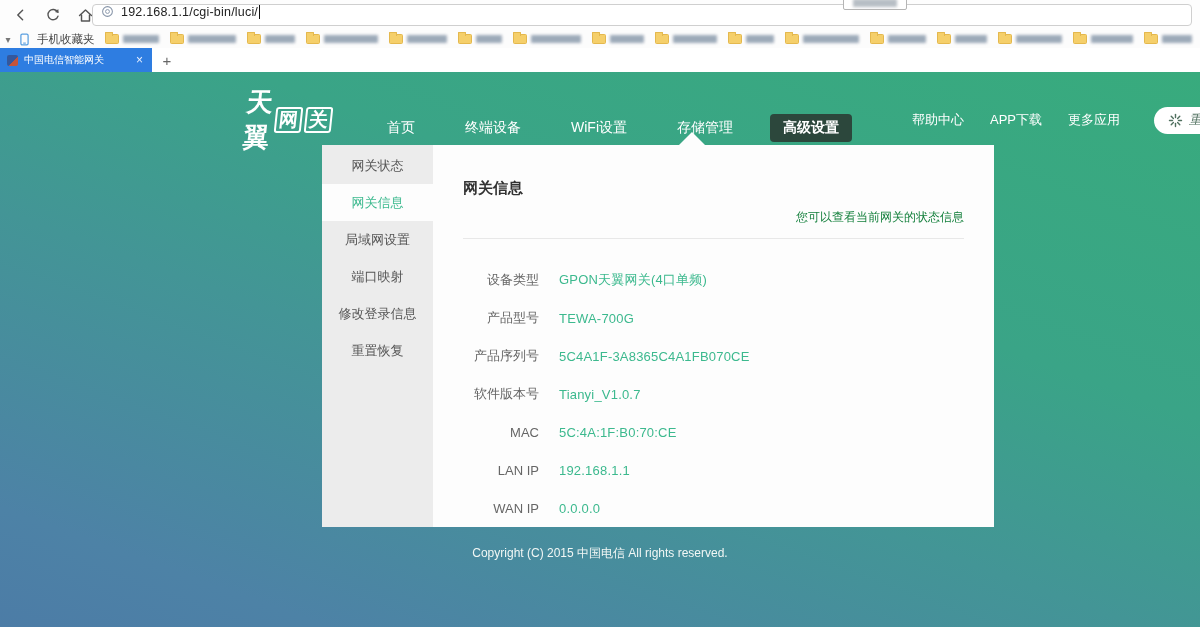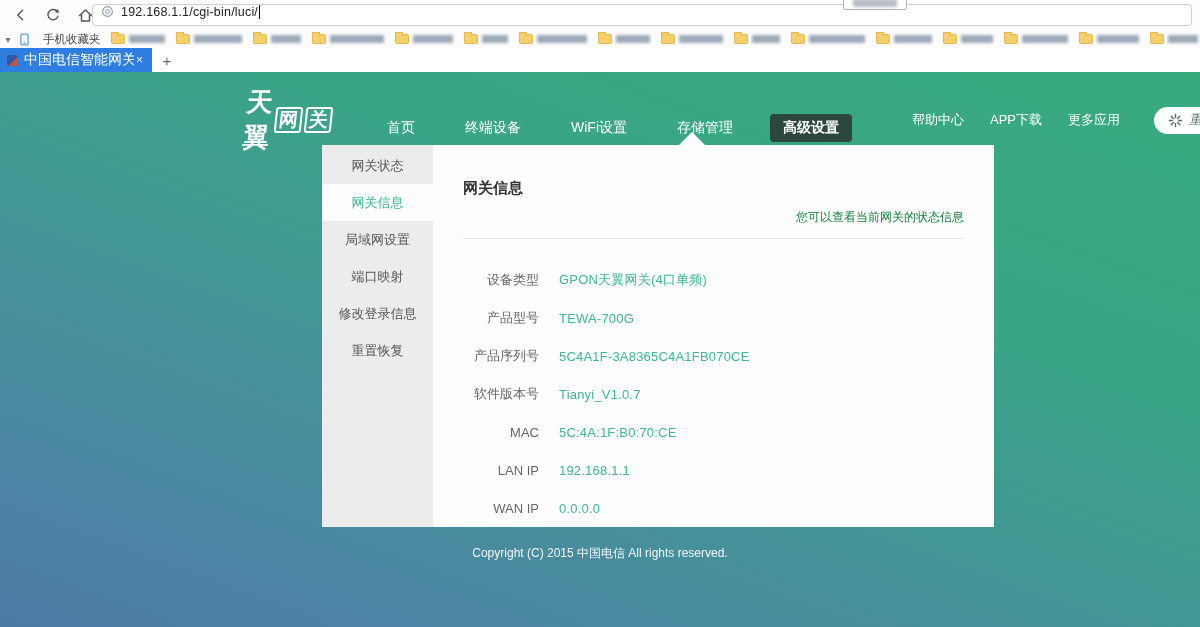--- a/index.html
+++ b/index.html
@@ -19,33 +19,33 @@
   .addr-bar{position:absolute;left:92px;top:4px;width:1100px;height:22px;border:1px solid #cfcfcf;border-radius:4px;background:#fff;display:flex;align-items:flex-start;padding:0 8px;}
   .site-icon{color:#8694a8;margin-right:7px;display:flex;align-items:center;}
   .url-text{font-size:12.5px;color:#222;letter-spacing:.2px;}
   .text-cursor{display:inline-block;width:1px;height:14px;background:#111;margin-left:1px;vertical-align:middle;}
   .update-popup{position:absolute;left:843px;top:-8px;width:64px;height:18px;background:#fff;border:1px solid #b5b5b5;border-radius:2px;display:flex;align-items:flex-end;justify-content:center;padding-bottom:2px;z-index:5;}
   .popup-blur{width:44px;height:8px;background:#9aa3ad;filter:blur(1.5px);opacity:.7;}
 
   
   .bookmarks-bar{position:absolute;left:0;top:30px;width:1200px;height:18px;background:#fcfcfc;display:flex;align-items:center;overflow:hidden;}
   .bm-caret{color:#777;font-size:10px;width:16px;text-align:center;flex:0 0 auto;cursor:pointer;}
-  .phone-fav{display:flex;align-items:center;gap:14px;margin:0 10px 0 4px;flex:0 0 auto;cursor:pointer;}
+  .phone-fav{display:flex;align-items:center;gap:8px;margin:0 10px 0 4px;flex:0 0 auto;cursor:pointer;}
   .phone-fav .lbl{font-size:11.5px;color:#444;white-space:nowrap;}
   .bm-items{display:flex;align-items:center;gap:11px;flex:1 1 auto;}
   .bm-item{display:flex;align-items:center;gap:4px;flex:0 0 auto;cursor:pointer;}
   .folder-icon{width:14px;height:10px;background:#f5cf6a;border:1px solid #e4b84e;border-radius:1.5px;position:relative;flex:0 0 auto;}
   .folder-icon::before{content:"";position:absolute;top:-3px;left:-1px;width:6px;height:3px;background:#f5cf6a;border:1px solid #e4b84e;border-bottom:none;border-radius:1px 1px 0 0;}
   .bm-blur{height:8px;background:#7e8fa3;filter:blur(1.6px);opacity:.75;border-radius:1px;}
 
   
   .tab-strip{position:absolute;left:0;top:48px;width:1200px;height:24px;background:#fff;display:flex;align-items:stretch;}
   .tab-active{width:152px;background:var(--tab-blue);color:#fff;display:flex;align-items:center;padding:0 7px;cursor:pointer;}
   .tab-favicon{width:11px;height:11px;border-radius:2px;background:linear-gradient(135deg,#33589e 55%,#c4543a 55%);flex:0 0 auto;margin-right:6px;}
-  .tab-title{font-size:14px;flex:1 1 auto;white-space:nowrap;overflow:hidden;}
+  .tab-title{font-size:10px;flex:1 1 auto;white-space:nowrap;overflow:hidden;}
   .tab-close{font-size:12px;color:#e8f0ff;padding:0 2px;cursor:pointer;flex:0 0 auto;}
   .new-tab{width:30px;display:flex;align-items:center;justify-content:center;color:#666;font-size:15px;cursor:pointer;}
 
   
   .page{position:absolute;left:0;top:72px;width:1200px;height:555px;
         background:linear-gradient(200deg,#38ab7d 0%,#3aa487 35%,#439596 58%,#4d82a6 88%,#4c7ca6 100%);}
 
   .page-header{position:absolute;left:0;top:22px;width:100%;height:52px;display:flex;align-items:center;}
   .logo{margin-left:245px;display:flex;align-items:center;color:#fff;cursor:pointer;transform:skewX(-6deg);}
   .logo-text{font-size:26px;font-weight:bold;letter-spacing:1px;}

